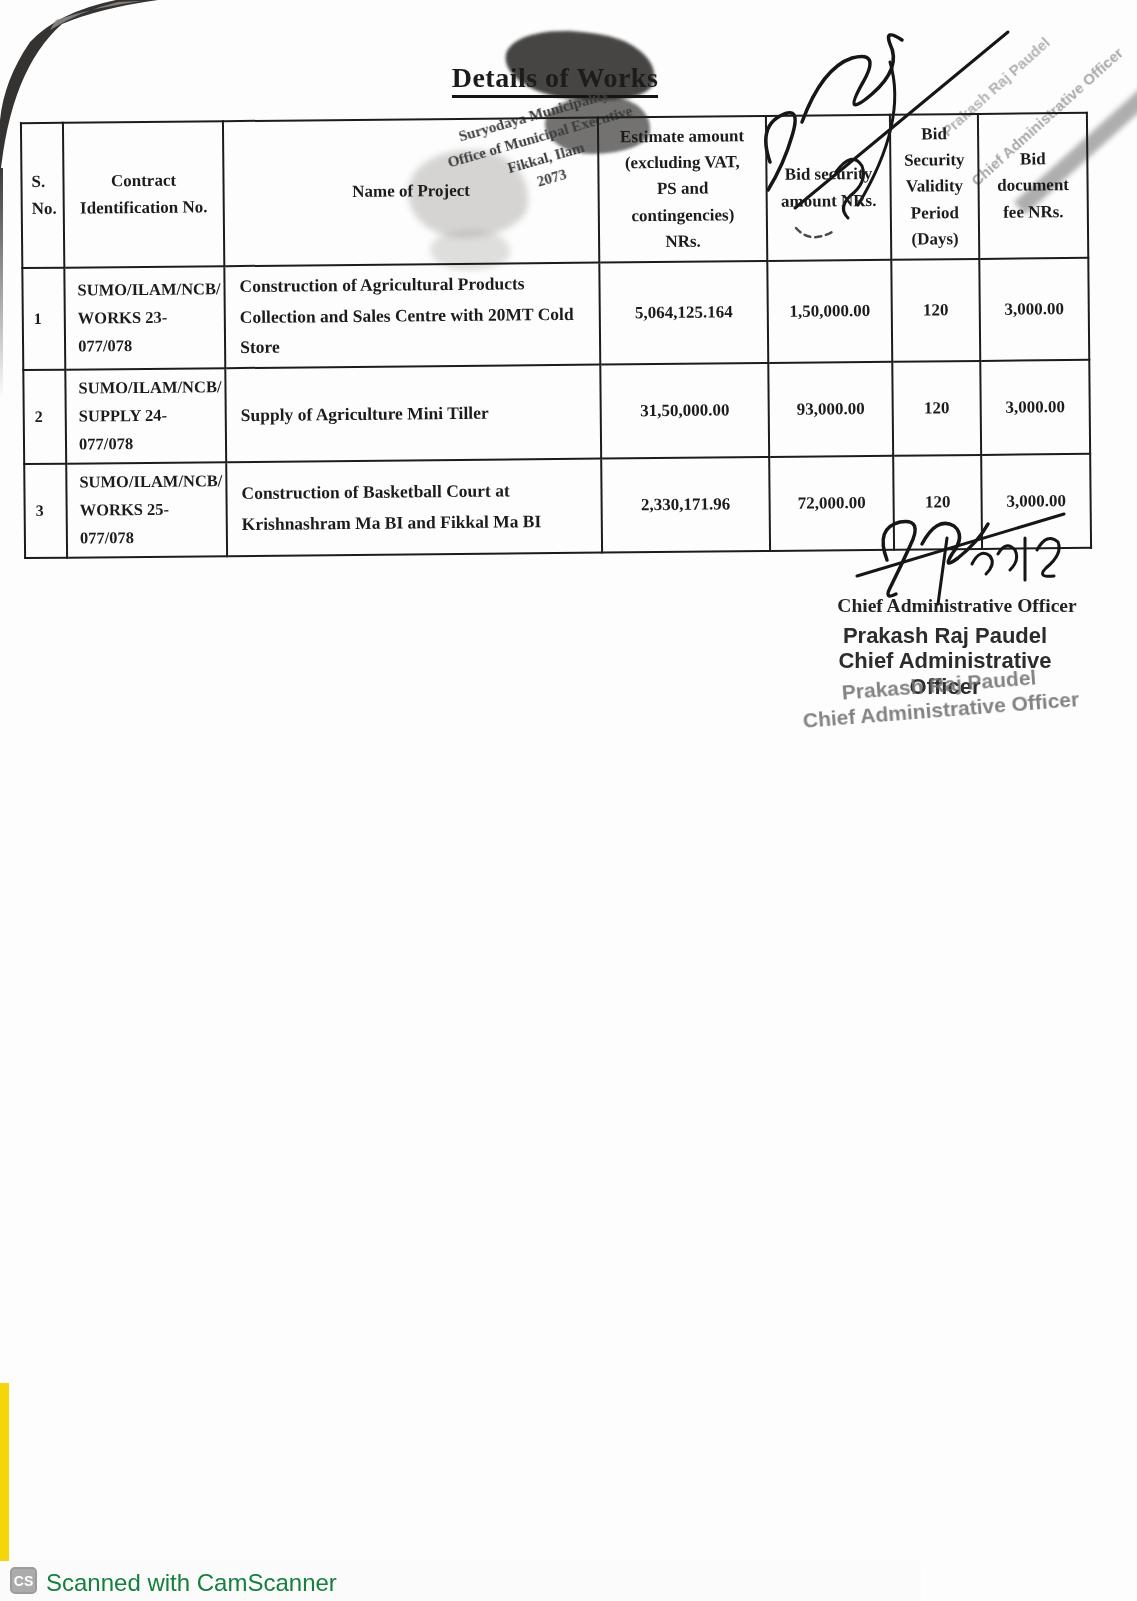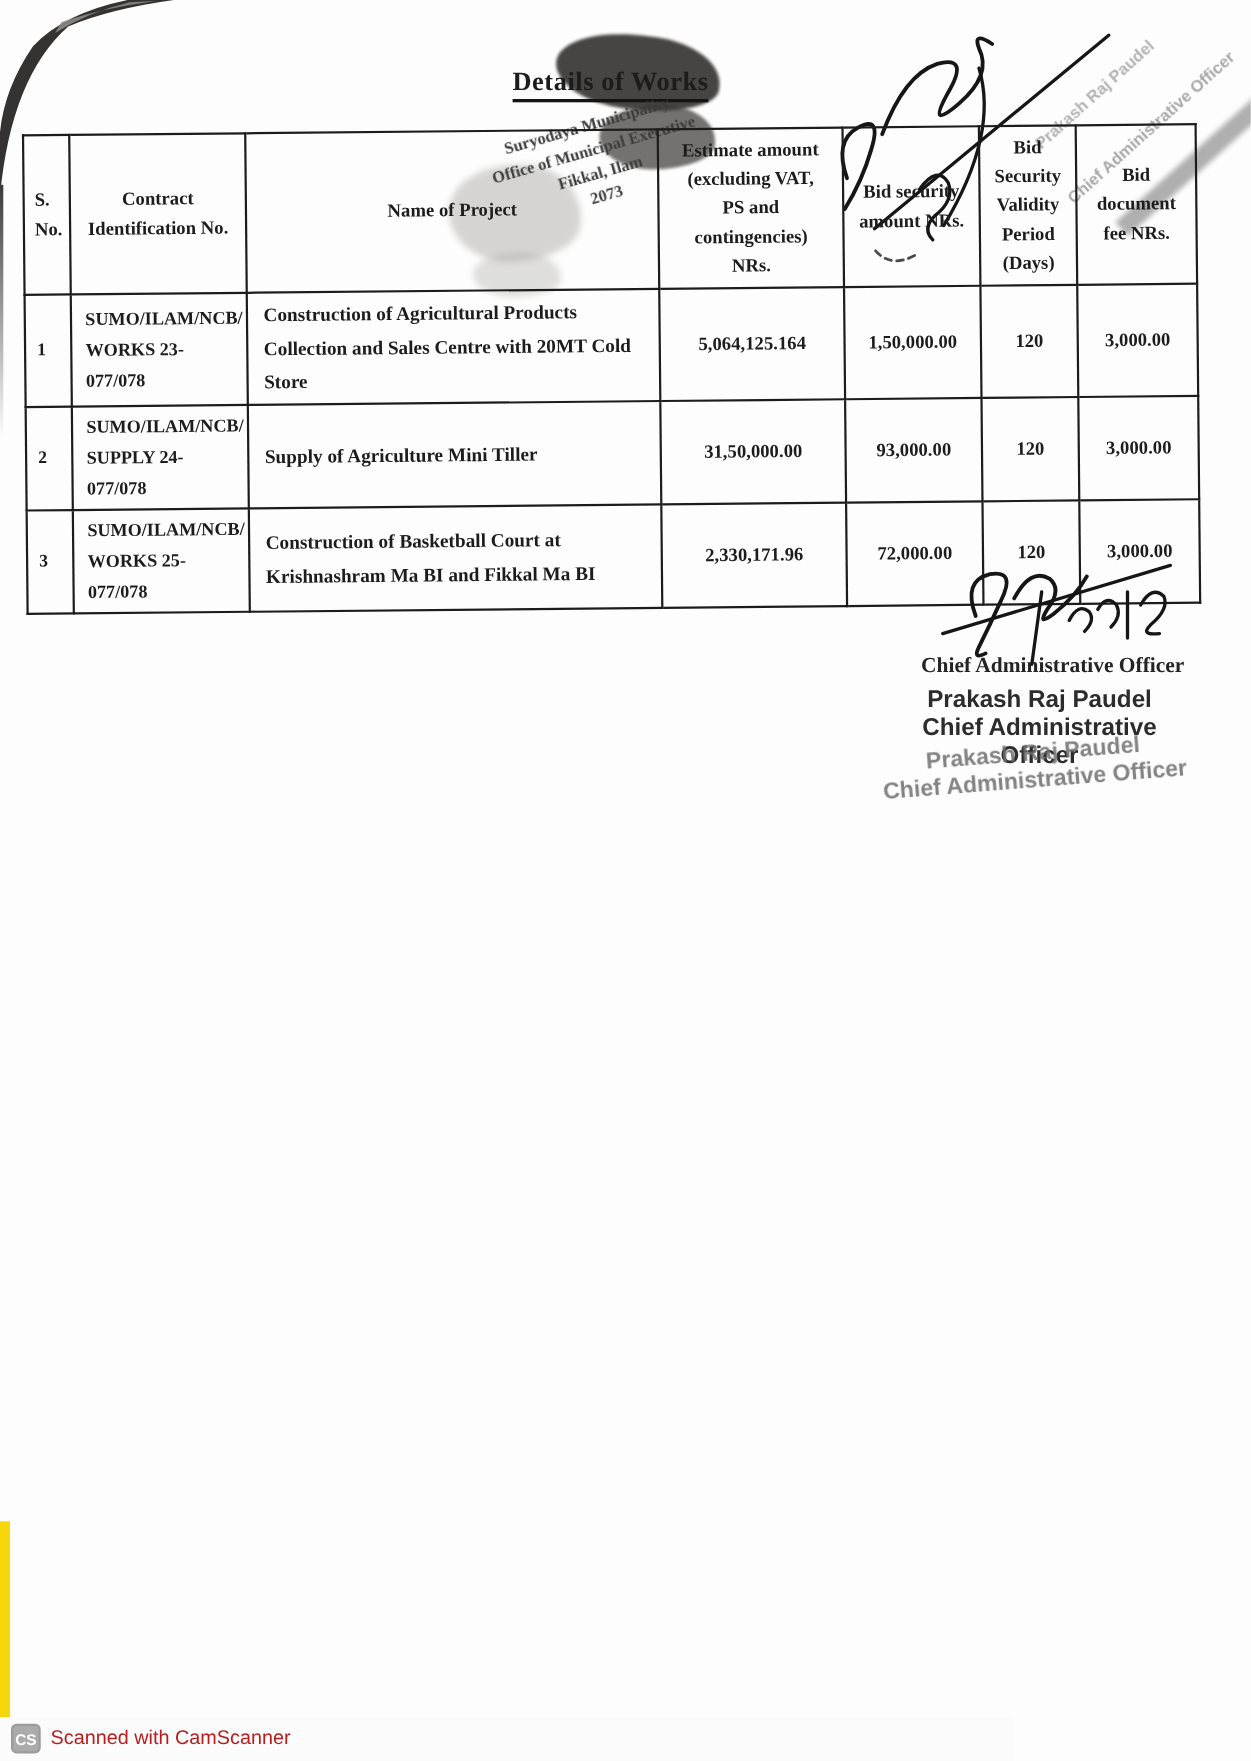--- a/index.html
+++ b/index.html
@@ -9,21 +9,21 @@
   .page { position:absolute; inset:0; background:#fdfdfd; }
 
   
   .fold-svg { position:absolute; left:0; top:0; }
   .left-edge-line { position:absolute; left:0; top:168px; width:3px; height:230px;
     background:linear-gradient(#3a3a3a, rgba(58,58,58,0)); }
   .yellow-strip { position:absolute; left:0; top:1383px; width:9px; height:185px; background:#f6d60a; }
 
   
   .title-wrap { position:absolute; left:420px; top:62px; width:270px; text-align:center; }
-  .doc-title { font-size:24px; font-weight:700; letter-spacing:.5px;
+  .doc-title { font-size:28px; font-weight:700; letter-spacing:.5px;
     border-bottom:3px solid #141414; padding-bottom:1px; display:inline-block; }
 
   
   .smudge { position:absolute; border-radius:50% 42% 55% 45%/48% 55% 40% 52%; filter:blur(1.5px); }
   .smudge-a { left:505px; top:32px; width:150px; height:68px; background:#2e2c2a; opacity:.88; transform:rotate(7deg); }
   .smudge-b { left:545px; top:96px; width:105px; height:58px; background:#3a3836; opacity:.7; }
   .smudge-c { left:408px; top:150px; width:120px; height:88px; background:#8c8a86; opacity:.35; filter:blur(3px); }
   .smudge-d { left:430px; top:230px; width:80px; height:40px; background:#9a9894; opacity:.3; filter:blur(3px); }
 
   .header-stamp { position:absolute; left:418px; top:104px; width:250px; text-align:center;
@@ -66,22 +66,22 @@
   .stamp2 { position:absolute; left:790px; top:672px; width:300px; text-align:center;
     font-family:"Liberation Sans",sans-serif; font-weight:700; color:#6e6e6e; line-height:1.2;
     transform:rotate(-4.5deg); filter:blur(.4px); opacity:.85; }
   .stamp2 .name { font-size:21px; } .stamp2 .role { font-size:21px; }
 
   
   .footer { position:absolute; left:0; bottom:0; width:921px; height:40px; background:#fbfbfb; }
   .cs-badge { position:absolute; left:10px; top:6px; width:27px; height:27px; background:#ababab;
     border:2px solid #9c9c9c; border-radius:5px; color:#ffffff; font-family:"Liberation Sans",sans-serif;
     font-weight:700; font-size:14px; display:flex; align-items:center; justify-content:center; }
-  .cs-text { position:absolute; left:46px; top:8px; color:#b91c1c;
-    font-family:"Liberation Sans",sans-serif; font-size:18px; }
+  .cs-text { position:absolute; left:46px; top:8px; color:#15803d;
+    font-family:"Liberation Sans",sans-serif; font-size:24px; }
 </style>
 </head>
 <body>
 
 <div class="page">
 
   <svg class="fold-svg" width="170" height="190" viewBox="0 0 170 190">
     <path d="M0,178 Q10,70 62,24 Q100,8 158,0 L116,0 Q58,12 30,42 Q4,80 0,120 Z" fill="#353331"></path>
     <path d="M56,20 Q95,7 142,1 L118,2 Q80,11 50,30 Z" fill="#8f8d8a" opacity="0.85"></path>
   </svg>

